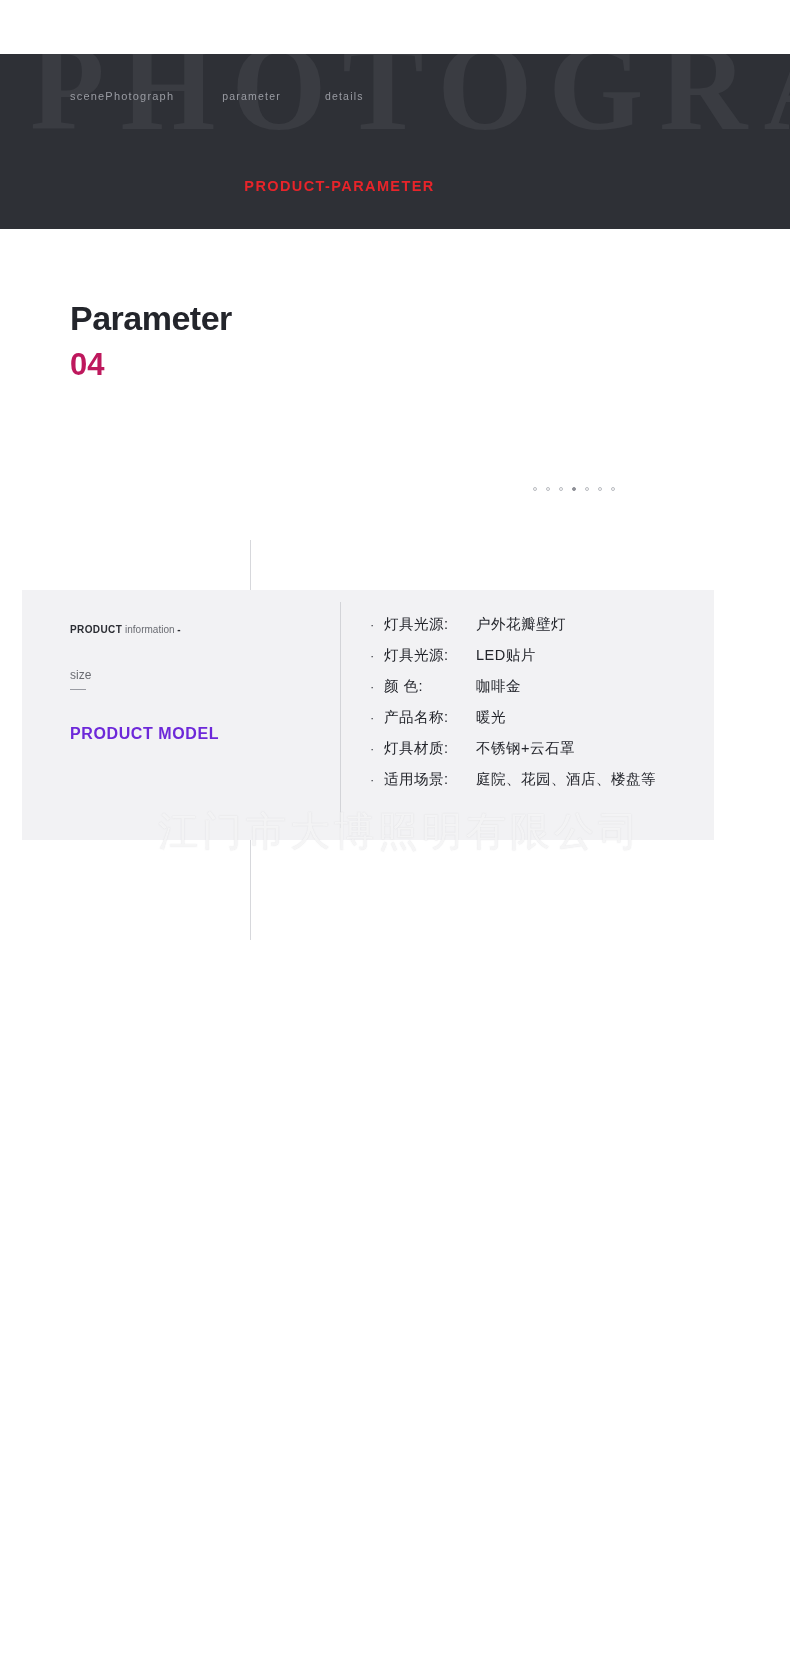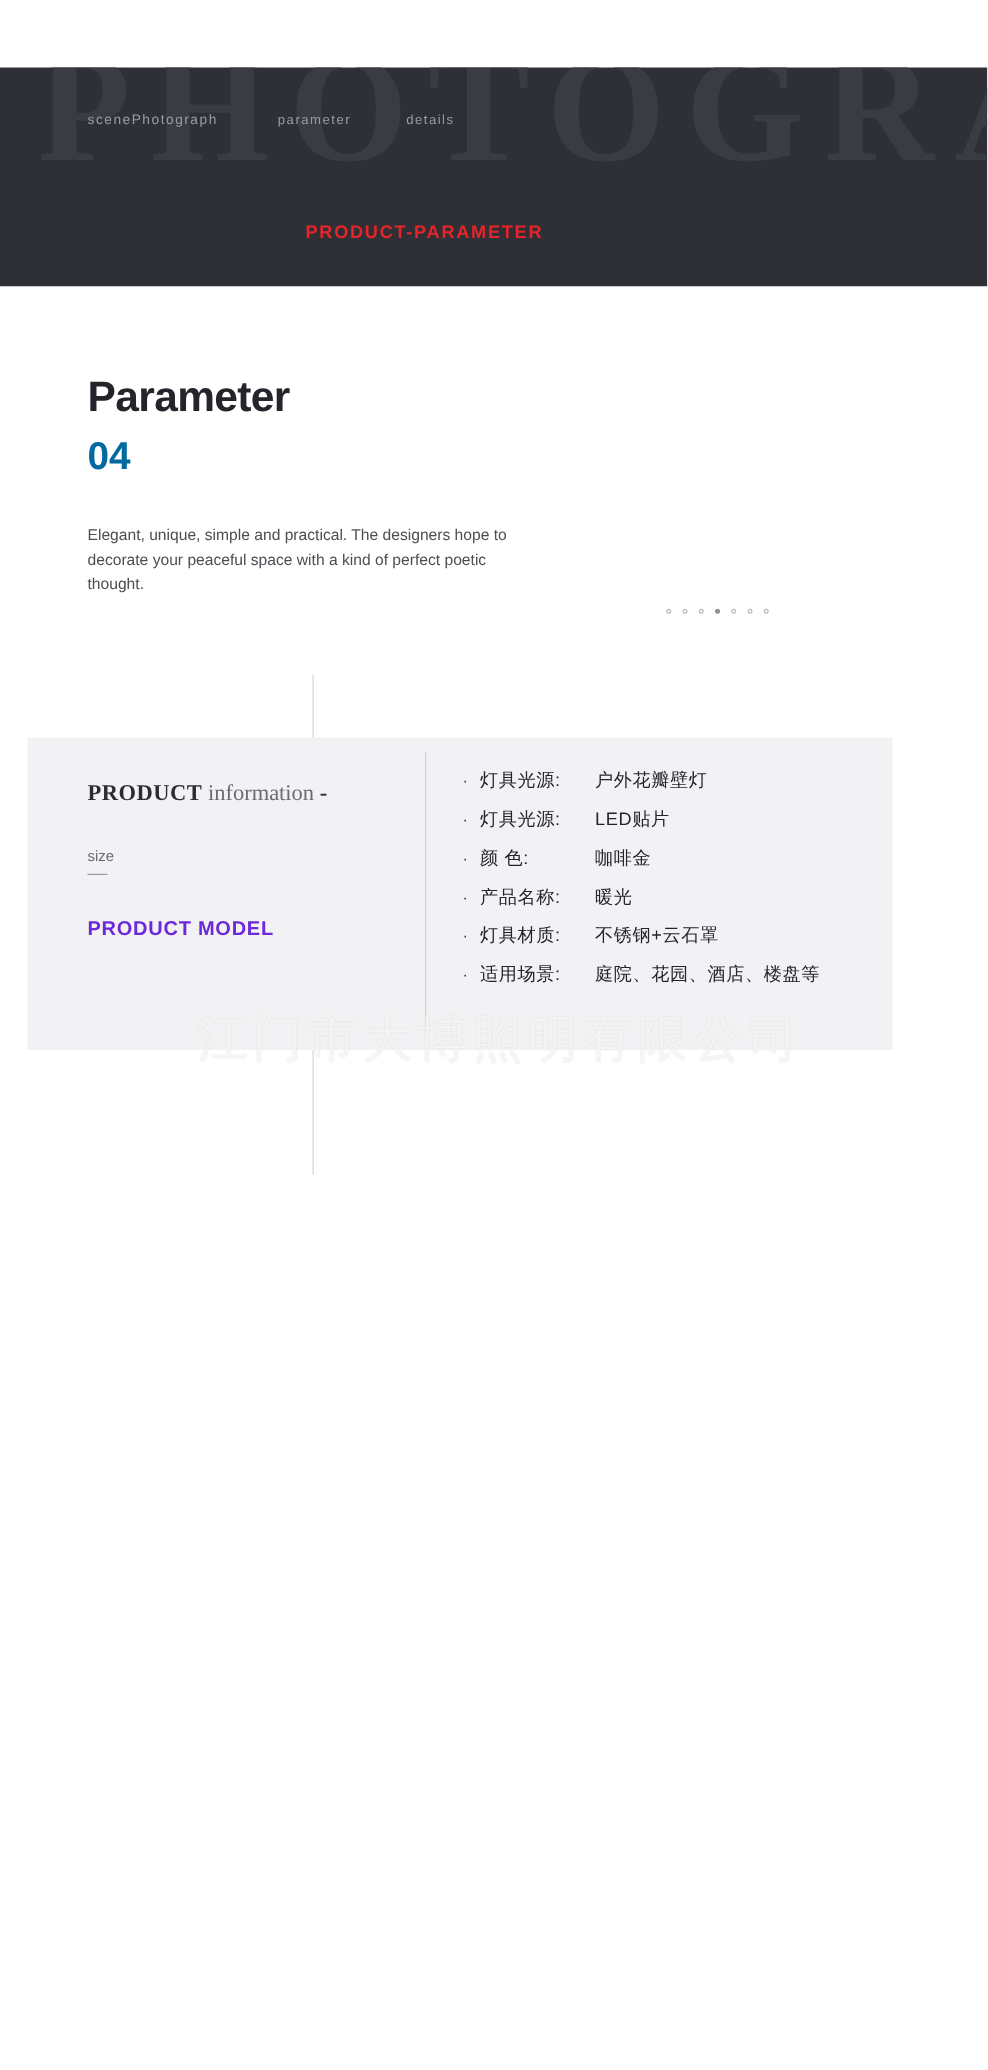--- a/index.html
+++ b/index.html
@@ -69,21 +69,21 @@
     font-size: 34px;
     font-weight: bold;
     color: #23252b;
     letter-spacing: -0.5px;
     line-height: 1.1;
   }
   .head-num {
     margin-top: 10px;
     font-size: 31px;
     font-weight: bold;
-    color: #0369a1;
+    color: #be185d;
     letter-spacing: 0px;
   }
   .head-desc {
     margin-top: 36px;
     width: 350px;
     font-size: 12.5px;
     line-height: 1.55;
     color: #4c4e54;
   }
 
@@ -108,21 +108,21 @@
     position: absolute;
     left: 22px; top: 590px;
     width: 692px; height: 250px;
     background: #f2f2f4;
   }
   .panel-left {
     position: absolute;
     left: 48px; top: 34px;
     width: 250px;
   }
-  .pl-line1 { font-size: 18px; color: #2b2d33; font-family: Liberation Serif, serif; }
+  .pl-line1 { font-size: 10px; color: #2b2d33; }
   .pl-line1 .bold { font-weight: bold; letter-spacing: 0.4px; }
   .pl-line1 .light { color: #6a6c72; font-weight: normal; }
   .pl-line2 { margin-top: 33px; font-size: 12px; color: #6a6c72; }
   .pl-rule {
     margin-top: 7px;
     width: 16px; height: 1px;
     background: #9a9ca3;
   }
   .pl-model {
     margin-top: 35px;
@@ -208,21 +208,20 @@
       <a class="nav-item n3" href="#">parameter</a>
       <a class="nav-item n4" href="#">details</a>
     </nav>
 
     <div class="banner-title">PRODUCT-PARAMETER</div>
   </div>
 
   <div class="head-block">
     <div class="head-title">Parameter</div>
     <div class="head-num">04</div>
-    <div class="head-desc">Elegant, unique, simple and practical. The designers hope to decorate your peaceful space with a kind of perfect poetic thought.</div>
   </div>
 
   <div class="dots">
     <span class="d"></span>
     <span class="d"></span>
     <span class="d"></span>
     <span class="d filled"></span>
     <span class="d"></span>
     <span class="d"></span>
     <span class="d"></span>

